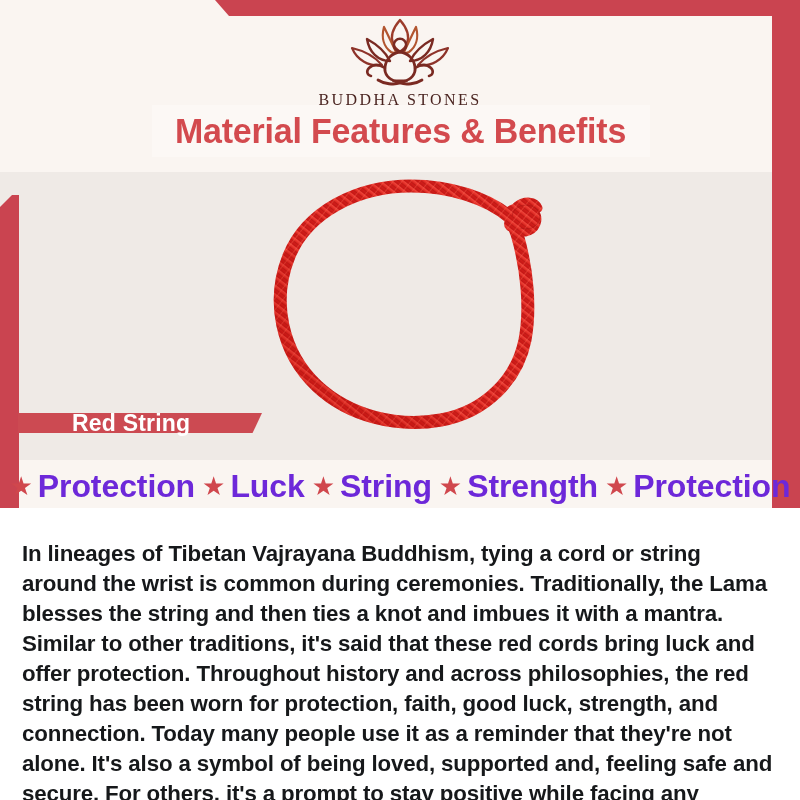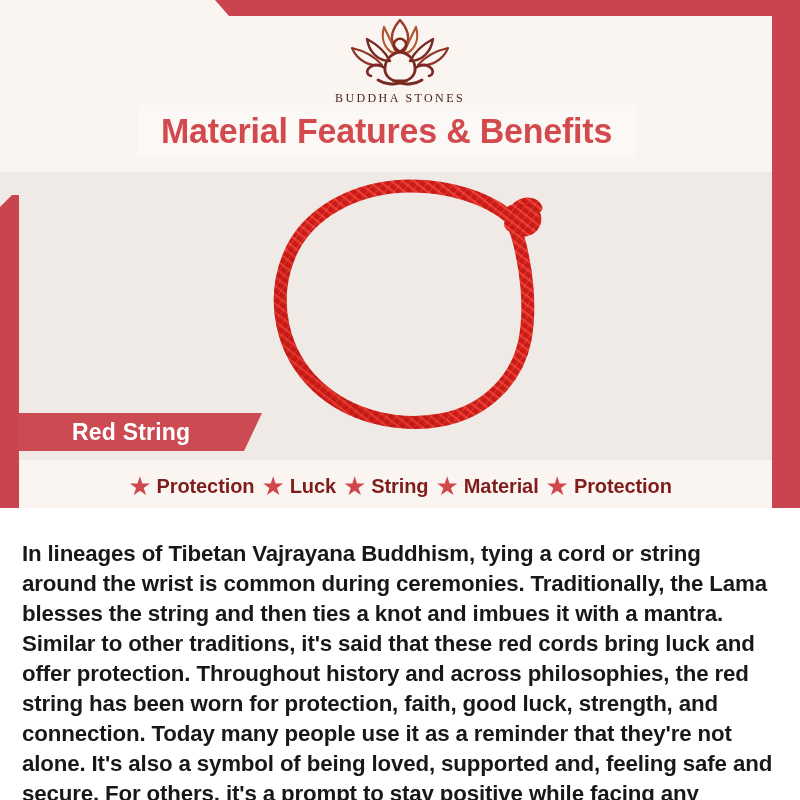--- a/index.html
+++ b/index.html
@@ -75,31 +75,31 @@
     align-items: center;
   }
   .logo-mark {
     width: 128px;
     height: 74px;
     display: block;
   }
   .logo-word {
     margin-top: 3px;
     font-family: "Liberation Serif", serif;
-    font-size: 12px;
+    font-size: 16px;
     letter-spacing: 2.4px;
     color: #4a2420;
     font-weight: 400;
   }
 
   
   .title-band {
     position: absolute;
     top: 105px;
-    left: 138px;
+    left: 152px;
     width: 498px;
     height: 52px;
     background: #fcf8f5;
     display: flex;
     align-items: center;
     justify-content: center;
   }
   .title-text {
     font-family: "Liberation Sans Narrow", "Liberation Sans", sans-serif;
     font-weight: bold;
@@ -119,21 +119,21 @@
     height: 275px;
   }
   .product svg { display: block; width: 100%; height: 100%; }
 
   
   .name-banner {
     position: absolute;
     left: 18px;
     top: 413px;
     width: 244px;
-    height: 38px;
+    height: 20px;
     background: #cc4a52;
     clip-path: polygon(0 0, 244px 0, 226px 38px, 0 38px);
     display: flex;
     align-items: center;
   }
   .name-banner-text {
     margin-left: 54px;
     color: #ffffff;
     font-family: "Liberation Sans Narrow", "Liberation Sans", sans-serif;
     font-weight: bold;
@@ -161,22 +161,22 @@
   }
   .feature-star {
     color: #d0474d;
     font-size: 26px;
     line-height: 1;
     display: block;
   }
   .feature-label {
     font-family: "Liberation Sans Narrow", "Liberation Sans", sans-serif;
     font-weight: bold;
-    font-size: 20px;
-    color: #7f1d1d;
+    font-size: 32px;
+    color: #6d28d9;
     white-space: nowrap;
     letter-spacing: -0.1px;
   }
 
   
   .body-block {
     position: absolute;
     left: 0;
     top: 508px;
     width: 800px;
@@ -288,21 +288,21 @@
     <div class="feature">
       <span class="feature-star">★</span>
       <span class="feature-label">Luck</span>
     </div>
     <div class="feature">
       <span class="feature-star">★</span>
       <span class="feature-label">String</span>
     </div>
     <div class="feature">
       <span class="feature-star">★</span>
-      <span class="feature-label">Material</span>
+      <span class="feature-label">Strength</span>
     </div>
     <div class="feature">
       <span class="feature-star">★</span>
       <span class="feature-label">Protection</span>
     </div>
   </div>
 
   <div class="body-block">
     <p class="body-text">In lineages of Tibetan Vajrayana Buddhism, tying a cord or string around the wrist is common during ceremonies. Traditionally, the Lama blesses the string and then ties a knot and imbues it with a mantra. Similar to other traditions, it's said that these red cords bring luck and offer protection. Throughout history and across philosophies, the red string has been worn for protection, faith, good luck, strength, and connection. Today many people use it as a reminder that they're not alone. It's also a symbol of being loved, supported and, feeling safe and secure. For others, it's a prompt to stay positive while facing any adversity.</p>
   </div>

